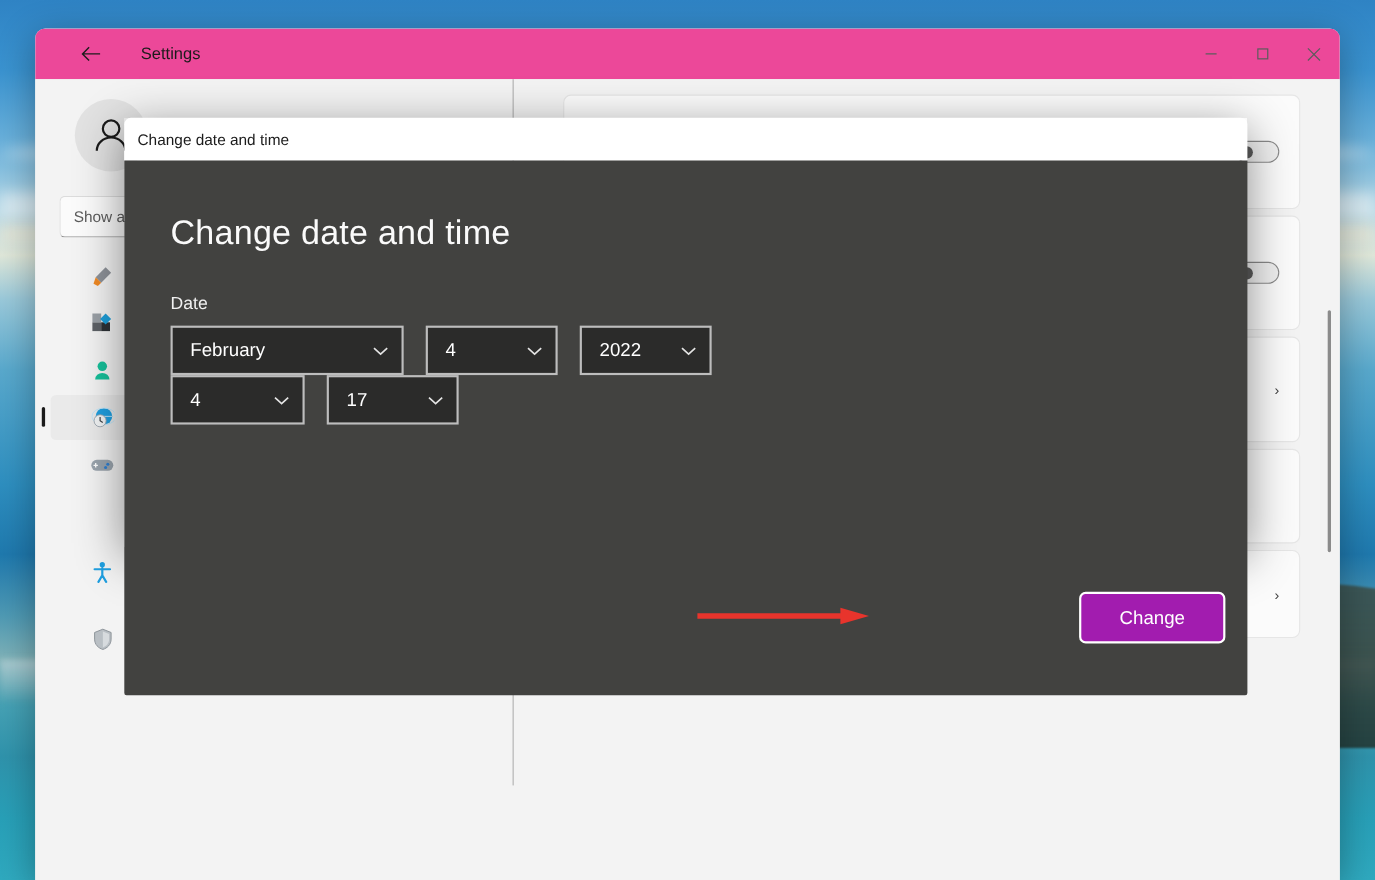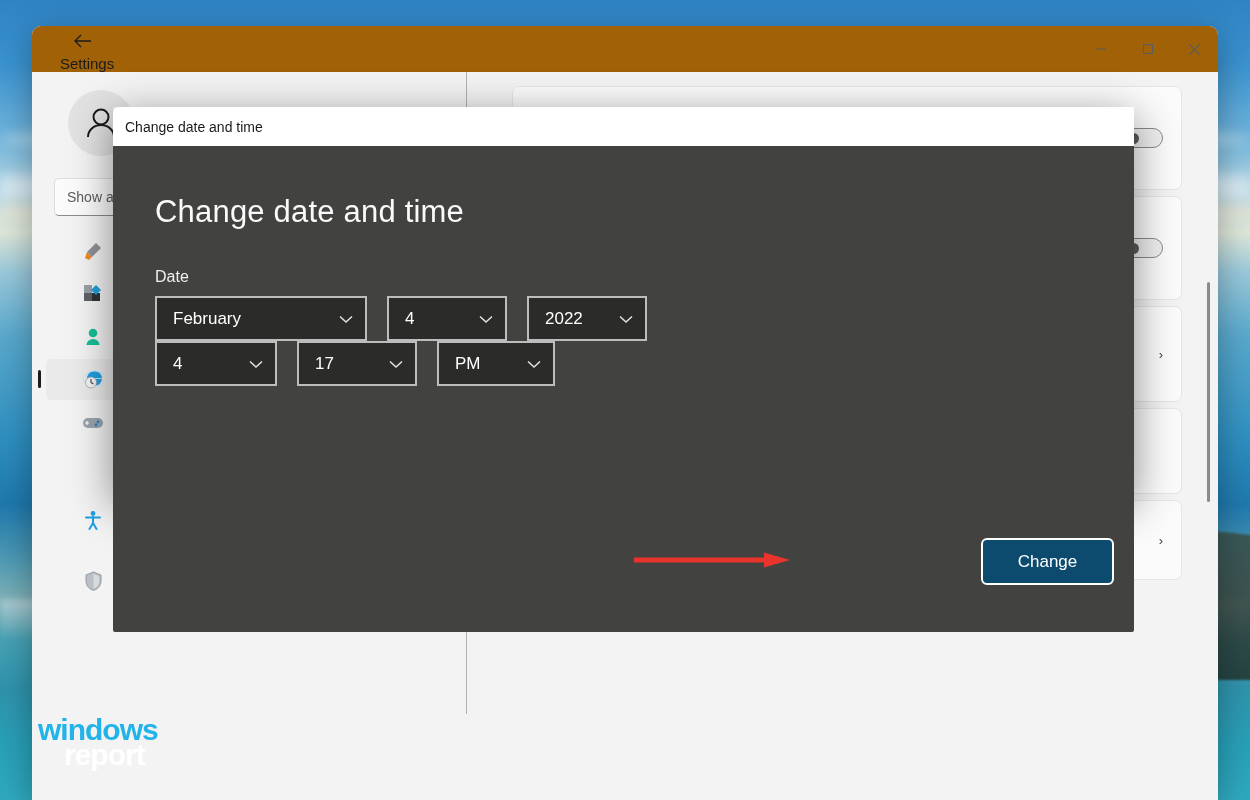--- a/index.html
+++ b/index.html
@@ -73,22 +73,22 @@
     left: 32px; top: 26px;
     width: 1186px; height: 774px;
     background: #f3f3f3;
     border-radius: 9px 9px 0 0;
     box-shadow: 0 8px 34px rgba(0,0,0,0.33);
     overflow: hidden;
   }
   .titlebar {
     position: relative;
     height: 46px;
-    background: #a16207;
-    display: flex; align-items: flex-start; flex-direction: column;
+    background: #ec4899;
+    display: flex; align-items: center;
   }
   .back-btn {
     width: 36px; height: 32px;
     margin-left: 32px;
     display: flex; align-items: center; justify-content: center;
     border-radius: 4px;
     color: #1c1c1c;
   }
   .win-title {
     margin-left: 28px;
@@ -273,21 +273,21 @@
 
   .dlg-actions {
     position: absolute;
     right: 20px; bottom: 47px;
     display: flex; gap: 18px;
   }
   .dlg-btn {
     width: 133px; height: 47px;
     border: 2px solid #ffffff;
     border-radius: 6px;
-    background: #0c4a6e;
+    background: #a21caf;
     color: #ffffff;
     font-size: 17px;
     display: flex; align-items: center; justify-content: center;
   }
 
   .arrow {
     position: absolute;
     left: 519px; bottom: 63px;
     width: 160px; height: 18px;
   }
@@ -541,42 +541,30 @@
           </span>
         </div>
         <div class="combo cmb-min">
           <span>17</span>
           <span class="chevdown">
             <svg width="14" height="9" viewBox="0 0 14 9">
                 <path d="M1 1.5 L7 7 L13 1.5" fill="none" stroke="#e4e4e4" stroke-width="1.5"></path>
               </svg>
           </span>
         </div>
-        <div class="combo cmb-ampm">
-          <span>PM</span>
-          <span class="chevdown">
-            <svg width="14" height="9" viewBox="0 0 14 9">
-                <path d="M1 1.5 L7 7 L13 1.5" fill="none" stroke="#e4e4e4" stroke-width="1.5"></path>
-              </svg>
-          </span>
-        </div>
       </div>
 
       <div class="arrow">
         <svg width="160" height="18" viewBox="0 0 160 18">
           <path d="M2 9 H136" stroke="#e8342c" stroke-width="5"></path>
           <path d="M132 1.5 L158 9 L132 16.5 Z" fill="#e8342c"></path>
         </svg>
       </div>
 
       <div class="dlg-actions">
         <div class="dlg-btn">Change</div>
       </div>
 
     </div>
   </div>
 
-  <div class="watermark">
-    <div class="wm1">windows</div>
-    <div class="wm2">report</div>
-  </div>
 
 </div>
 
 </body></html>

